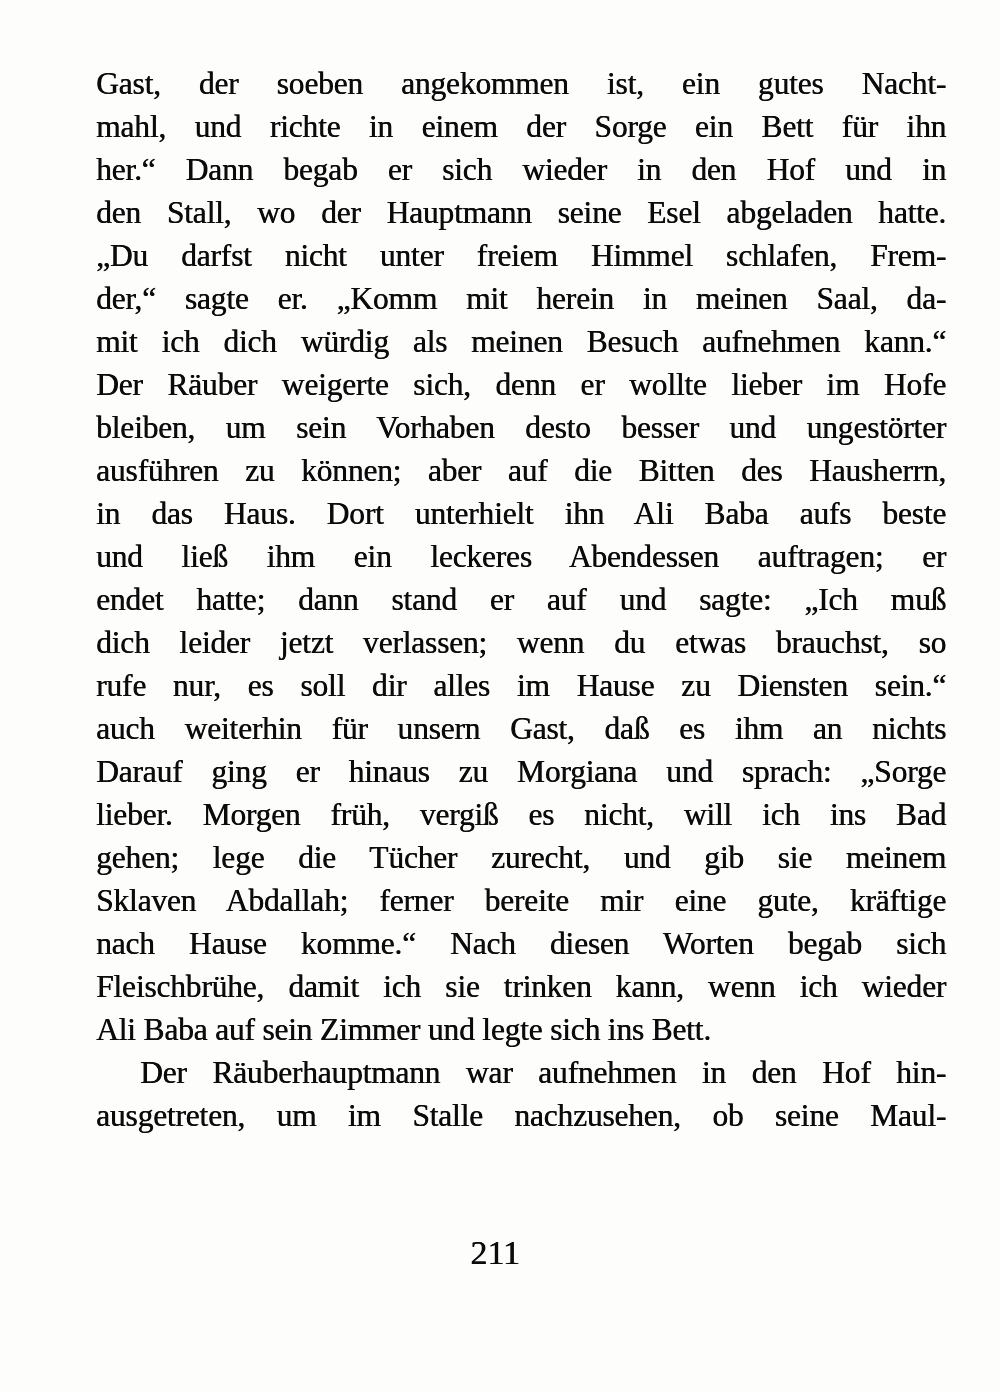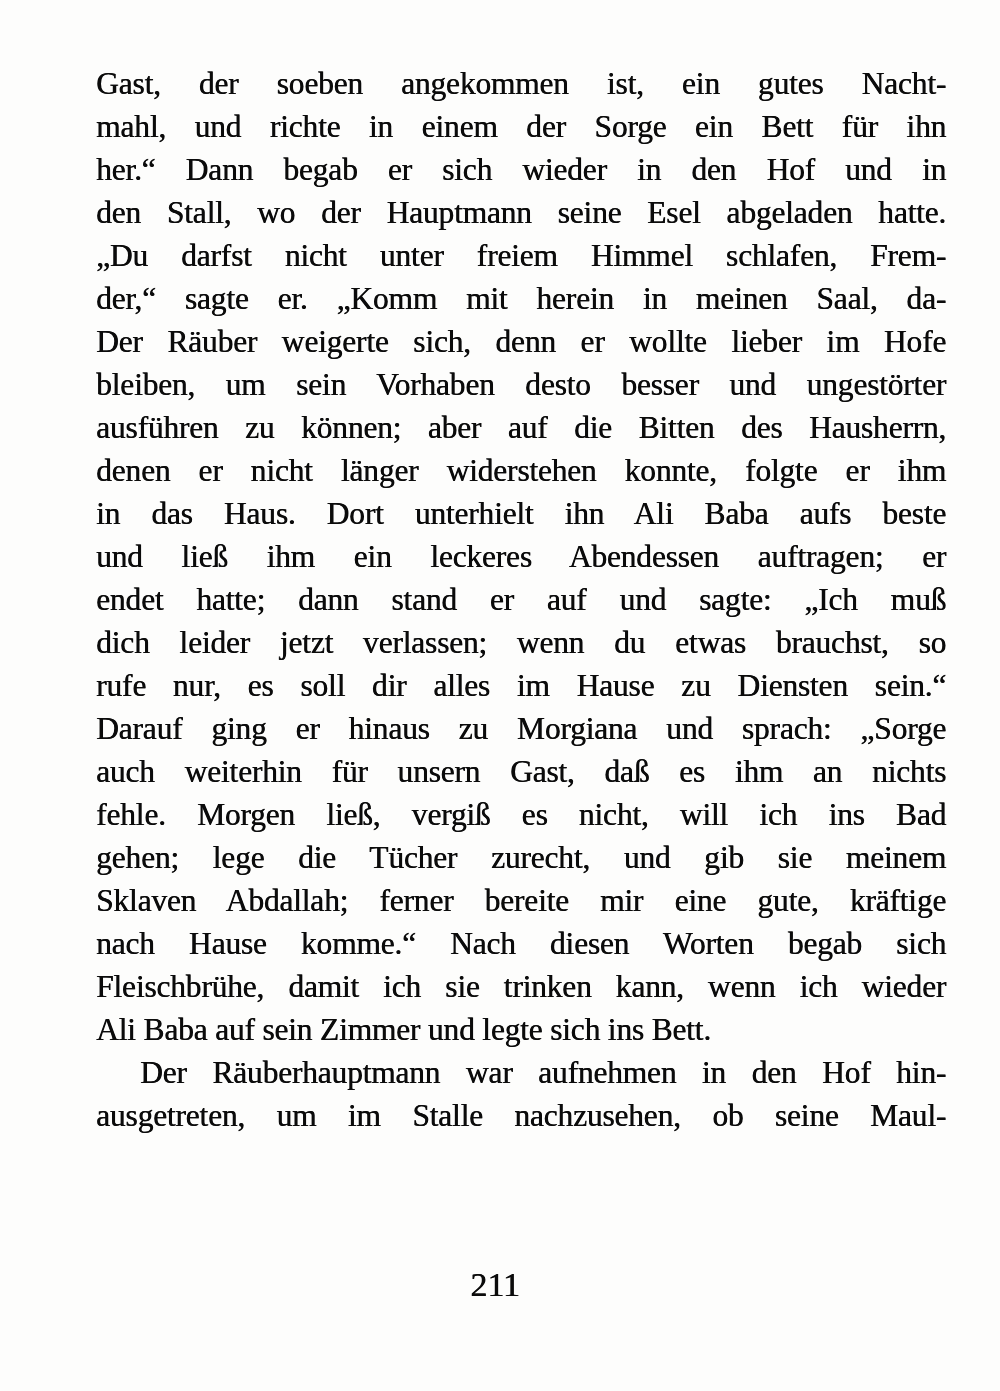--- a/index.html
+++ b/index.html
@@ -40,46 +40,45 @@
   }
   .pageno {
     position: absolute;
     top: 1233px;
     left: 70px;
     width: 850px;
     text-align: center;
     font-size: 34px;
     line-height: 40px;
     text-shadow: 0.6px 0 0 currentColor;
-    margin-top: 32px;
   }
 </style>
 </head>
 <body>
 
 <div class="page">
   <div class="textblock">
     <div class="ln">Gast, der soeben angekommen ist, ein gutes Nacht-</div>
     <div class="ln">mahl, und richte in einem der Sorge ein Bett für ihn</div>
     <div class="ln">her.“ Dann begab er sich wieder in den Hof und in</div>
     <div class="ln">den Stall, wo der Hauptmann seine Esel abgeladen hatte.</div>
     <div class="ln">„Du darfst nicht unter freiem Himmel schlafen, Frem-</div>
     <div class="ln">der,“ sagte er. „Komm mit herein in meinen Saal, da-</div>
+    <div class="ln">mit ich dich würdig als meinen Besuch aufnehmen kann.“</div>
     <div class="ln">Der Räuber weigerte sich, denn er wollte lieber im Hofe</div>
     <div class="ln">bleiben, um sein Vorhaben desto besser und ungestörter</div>
     <div class="ln">ausführen zu können; aber auf die Bitten des Hausherrn,</div>
-    <div class="ln">denen er nicht länger widerstehen konnte, folgte er ihm</div>
     <div class="ln">in das Haus. Dort unterhielt ihn Ali Baba aufs beste</div>
     <div class="ln">und ließ ihm ein leckeres Abendessen auftragen; er</div>
     <div class="ln">endet hatte; dann stand er auf und sagte: „Ich muß</div>
     <div class="ln">dich leider jetzt verlassen; wenn du etwas brauchst, so</div>
     <div class="ln">rufe nur, es soll dir alles im Hause zu Diensten sein.“</div>
+    <div class="ln">auch weiterhin für unsern Gast, daß es ihm an nichts</div>
     <div class="ln">Darauf ging er hinaus zu Morgiana und sprach: „Sorge</div>
-    <div class="ln">auch weiterhin für unsern Gast, daß es ihm an nichts</div>
-    <div class="ln">fehle. Morgen ließ, vergiß es nicht, will ich ins Bad</div>
+    <div class="ln">lieber. Morgen früh, vergiß es nicht, will ich ins Bad</div>
     <div class="ln">gehen; lege die Tücher zurecht, und gib sie meinem</div>
     <div class="ln">Sklaven Abdallah; ferner bereite mir eine gute, kräftige</div>
     <div class="ln">nach Hause komme.“ Nach diesen Worten begab sich</div>
     <div class="ln">Fleischbrühe, damit ich sie trinken kann, wenn ich wieder</div>
     <div class="ln end">Ali Baba auf sein Zimmer und legte sich ins Bett.</div>
     <div class="ln ind">Der Räuberhauptmann war aufnehmen in den Hof hin-</div>
     <div class="ln">ausgetreten, um im Stalle nachzusehen, ob seine Maul-</div>
   </div>
   <div class="pageno">211</div>
 </div>

